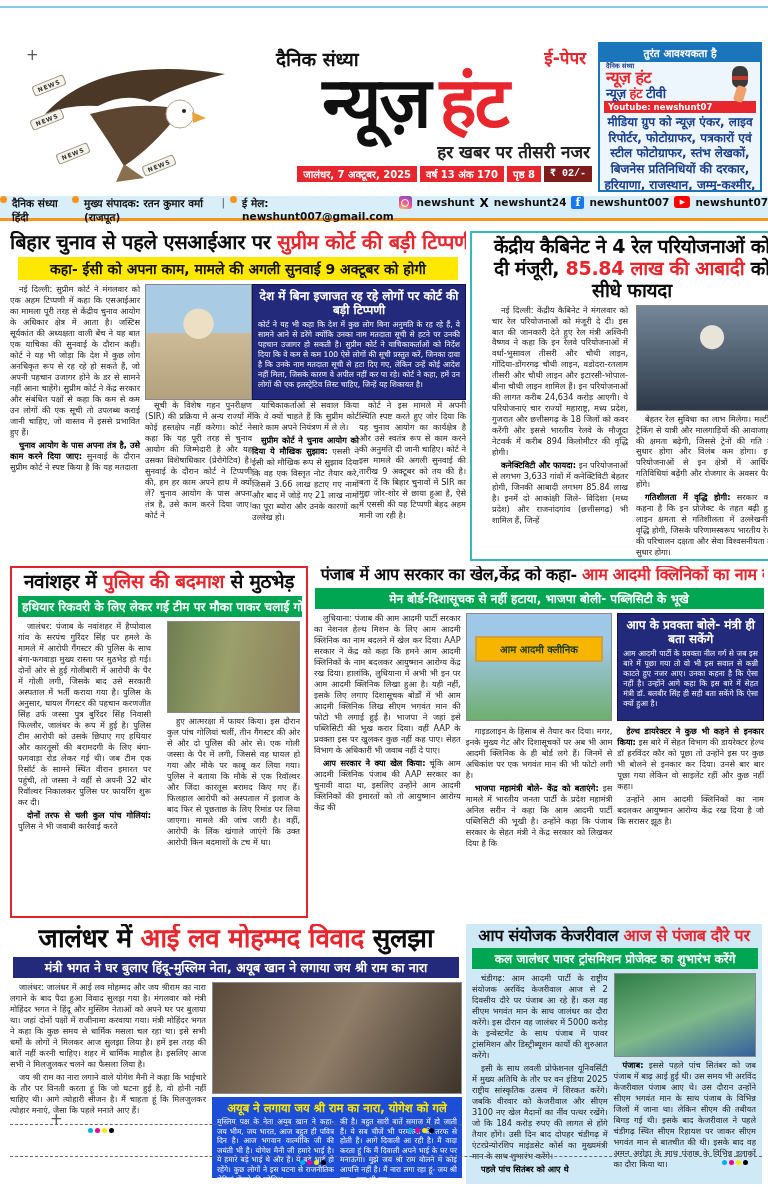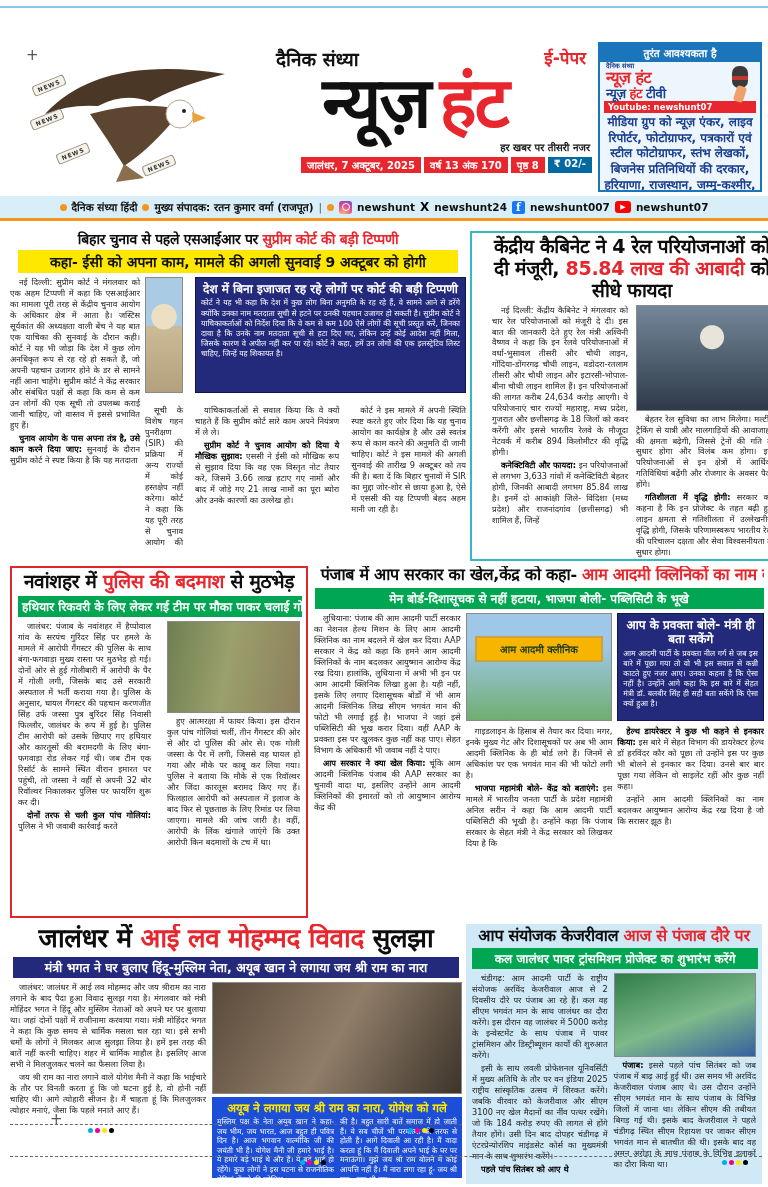--- a/index.html
+++ b/index.html
@@ -12,42 +12,42 @@
   .logo{position:absolute;left:30px;top:52px;width:205px;height:140px;}
   .roll{position:absolute;background:#f5f2ea;border:1px solid #9a917e;border-radius:3px;
         font-size:6px;font-weight:bold;letter-spacing:1px;color:#333;padding:1px 4px;transform:rotate(-22deg);}
   .mast{position:absolute;left:238px;top:46px;width:354px;height:150px;}
   .mast-row1{display:flex;justify-content:space-between;align-items:flex-start;padding:0 6px 0 38px;}
   .daily{font-size:19px;font-weight:bold;color:#111;}
   .epaper{font-size:17px;font-weight:bold;color:#e8262d;}
   .bigtitle{display:flex;align-items:baseline;gap:10px;justify-content:center;margin-top:-4px;}
   .bigtitle .b1{font-size:70px;line-height:1;font-weight:bold;color:#101010;letter-spacing:-2px;}
   .bigtitle .b2{font-size:70px;line-height:1;font-weight:bold;color:#e8262d;letter-spacing:-2px;}
-  .tagline{text-align:right;font-size:10px;font-weight:bold;color:#222;margin-top:2px;padding-right:2px;}
+  .tagline{text-align:right;font-size:17px;font-weight:bold;color:#222;margin-top:2px;padding-right:2px;}
   .chips{display:flex;justify-content:flex-end;gap:3px;margin-top:3px;}
   .chip{background:#e8262d;color:#fff;font-size:10px;font-weight:bold;padding:1px 6px;white-space:nowrap;}
-  .chip.dark{background:#0369a1;}
+  .chip.dark{background:#7f1d1d;font-family:Liberation Mono, monospace;}
 
   
   .adbox{position:absolute;left:598px;top:42px;width:164px;height:150px;border:2px solid #1b75bb;
          background:#eef6fd;box-sizing:border-box;display:flex;flex-direction:column;overflow:hidden;}
   .ad-h{background:#1b75bb;color:#fff;font-size:10.5px;font-weight:bold;text-align:center;padding:2px 0;}
   .ad-brand{position:relative;padding:1px 4px 0 6px;line-height:1.05;}
   .ad-small{font-size:6.5px;font-weight:bold;color:#1b3f8f;}
   .ad-l1{font-size:16px;font-weight:bold;color:#e8262d;letter-spacing:-0.5px;}
   .ad-l2{font-size:13px;font-weight:bold;letter-spacing:-0.5px;}
   .ad-l2 .blue{color:#1b3f8f;} .ad-l2 .red{color:#e8262d;}
   .mic{position:absolute;right:4px;top:2px;width:34px;height:44px;}
   .ad-yt{background:#e8262d;color:#fff;font-size:8.5px;font-weight:bold;padding:1px 4px;margin:1px 4px;text-align:left;}
   .ad-body{color:#1b3f8f;font-size:12px;line-height:1.3;text-align:center;padding:1px 4px;font-weight:bold;}
   .ad-contact{background:#e8262d;color:#fff;font-size:11px;font-weight:bold;text-align:left;padding:1px 0;margin:auto 3px 3px 3px;}
 
   
   .infobar{position:absolute;left:0;top:196px;width:768px;height:25px;background:#d8eef8;
-           border-bottom:3px solid #f7941d;display:flex;align-items:center;justify-content:center;
+           border-bottom:3px solid #f7941d;display:flex;align-items:flex-start;justify-content:center;
            gap:5px;font-size:10.5px;font-weight:bold;color:#111;box-sizing:border-box;}
   .odot{width:7px;height:7px;border-radius:50%;background:#f7941d;display:inline-block;flex:0 0 auto;}
   .vsep{color:#555;font-weight:normal;}
   .ig{width:13px;height:13px;border-radius:3px;flex:0 0 auto;
       background:radial-gradient(circle at 30% 110%,#fdc468,#df4996 60%,#5a52d3);display:flex;align-items:center;justify-content:center;}
   .ig i{display:block;width:6px;height:6px;border:1.4px solid #fff;border-radius:50%;}
   .xic{font-weight:900;font-size:12px;color:#000;flex:0 0 auto;}
   .fb{width:13px;height:13px;border-radius:2px;background:#1877f2;color:#fff;font-weight:bold;
       font-size:11px;text-align:center;line-height:13px;flex:0 0 auto;font-family:"DejaVu Serif",serif;}
   .yt{width:16px;height:12px;border-radius:3px;background:#ff0000;color:#fff;font-size:7px;
@@ -75,23 +75,23 @@
              color:#1d3b1d;font-weight:bold;font-size:10px;text-align:center;padding:4px 2px;}
   .bluebox{background:#232a7c;border:1px solid #11154d;color:#fff;padding:4px 5px;box-sizing:border-box;}
   .bluebox .bt{font-size:12px;font-weight:bold;text-align:center;line-height:1.2;margin-bottom:2px;color:#ffffff;}
   .bluebox .bb{font-size:7.6px;line-height:1.32;text-align:justify;color:#fff;}
   .blackbox{background:#1d4ed8;color:#fff;padding:3px 5px;box-sizing:border-box;}
   .blackbox .bt{color:#ffe800;font-weight:bold;font-size:11.5px;text-align:center;margin-bottom:2px;white-space:nowrap;}
   .blackbox .cols{display:flex;gap:6px;}
   .blackbox .cols div{flex:1;font-size:7.4px;line-height:1.3;text-align:justify;}
 
   .a1{left:10px;top:231px;width:456px;height:330px;}
-  .a1 .hl{font-size:14px;}
+  .a1 .hl{font-size:20px;}
   .a1-body{display:grid;grid-template-columns:130px 1fr;gap:5px;height:268px;overflow:hidden;}
-  .a1-right{display:grid;grid-template-columns:repeat(1,1fr);grid-template-rows:116px auto;gap:12px;}
+  .a1-right{display:grid;grid-template-columns:repeat(3,1fr);grid-template-rows:116px auto;gap:0;}
   .a1 .ph{grid-column:1;grid-row:1;}
   .a1 .bluebox{grid-column:2/4;grid-row:1;}
 
   .a2{left:470px;top:231px;width:324px;height:330px;border:2px solid #35b9bf;padding:3px 20px;}
   .a2 .hl{font-size:19px;white-space:normal;}
   .a2-body{display:grid;grid-template-columns:1fr 1fr;gap:8px;height:262px;overflow:hidden;margin-top:3px;}
   .a2 .ph{height:106px;margin-bottom:3px;}
 
   .a3{left:10px;top:566px;width:298px;height:352px;border:2px solid #e0262b;padding:3px 6px;}
   .a3 .hl{font-size:19px;}
@@ -181,20 +181,21 @@
     <div class="ad-contact">सम्पर्क करें 9815497207</div>
   </div>
 
   <div class="infobar">
     <span class="odot"></span>
     <span>दैनिक संध्या हिंदी</span>
     <span class="odot"></span>
     <span>मुख्य संपादक: रतन कुमार वर्मा (राजपूत)</span>
     <span class="vsep">|</span>
     <span class="odot"></span>
+    <span>ई मेल: newshunt007@gmail.com</span>
     <span class="ig">
         <i></i>
       </span>
     <span>newshunt</span>
     <span class="xic">X</span>
     <span>newshunt24</span>
     <span class="fb">f</span>
     <span>newshunt007</span>
     <span class="yt">▶</span>
     <span>newshunt07</span>

